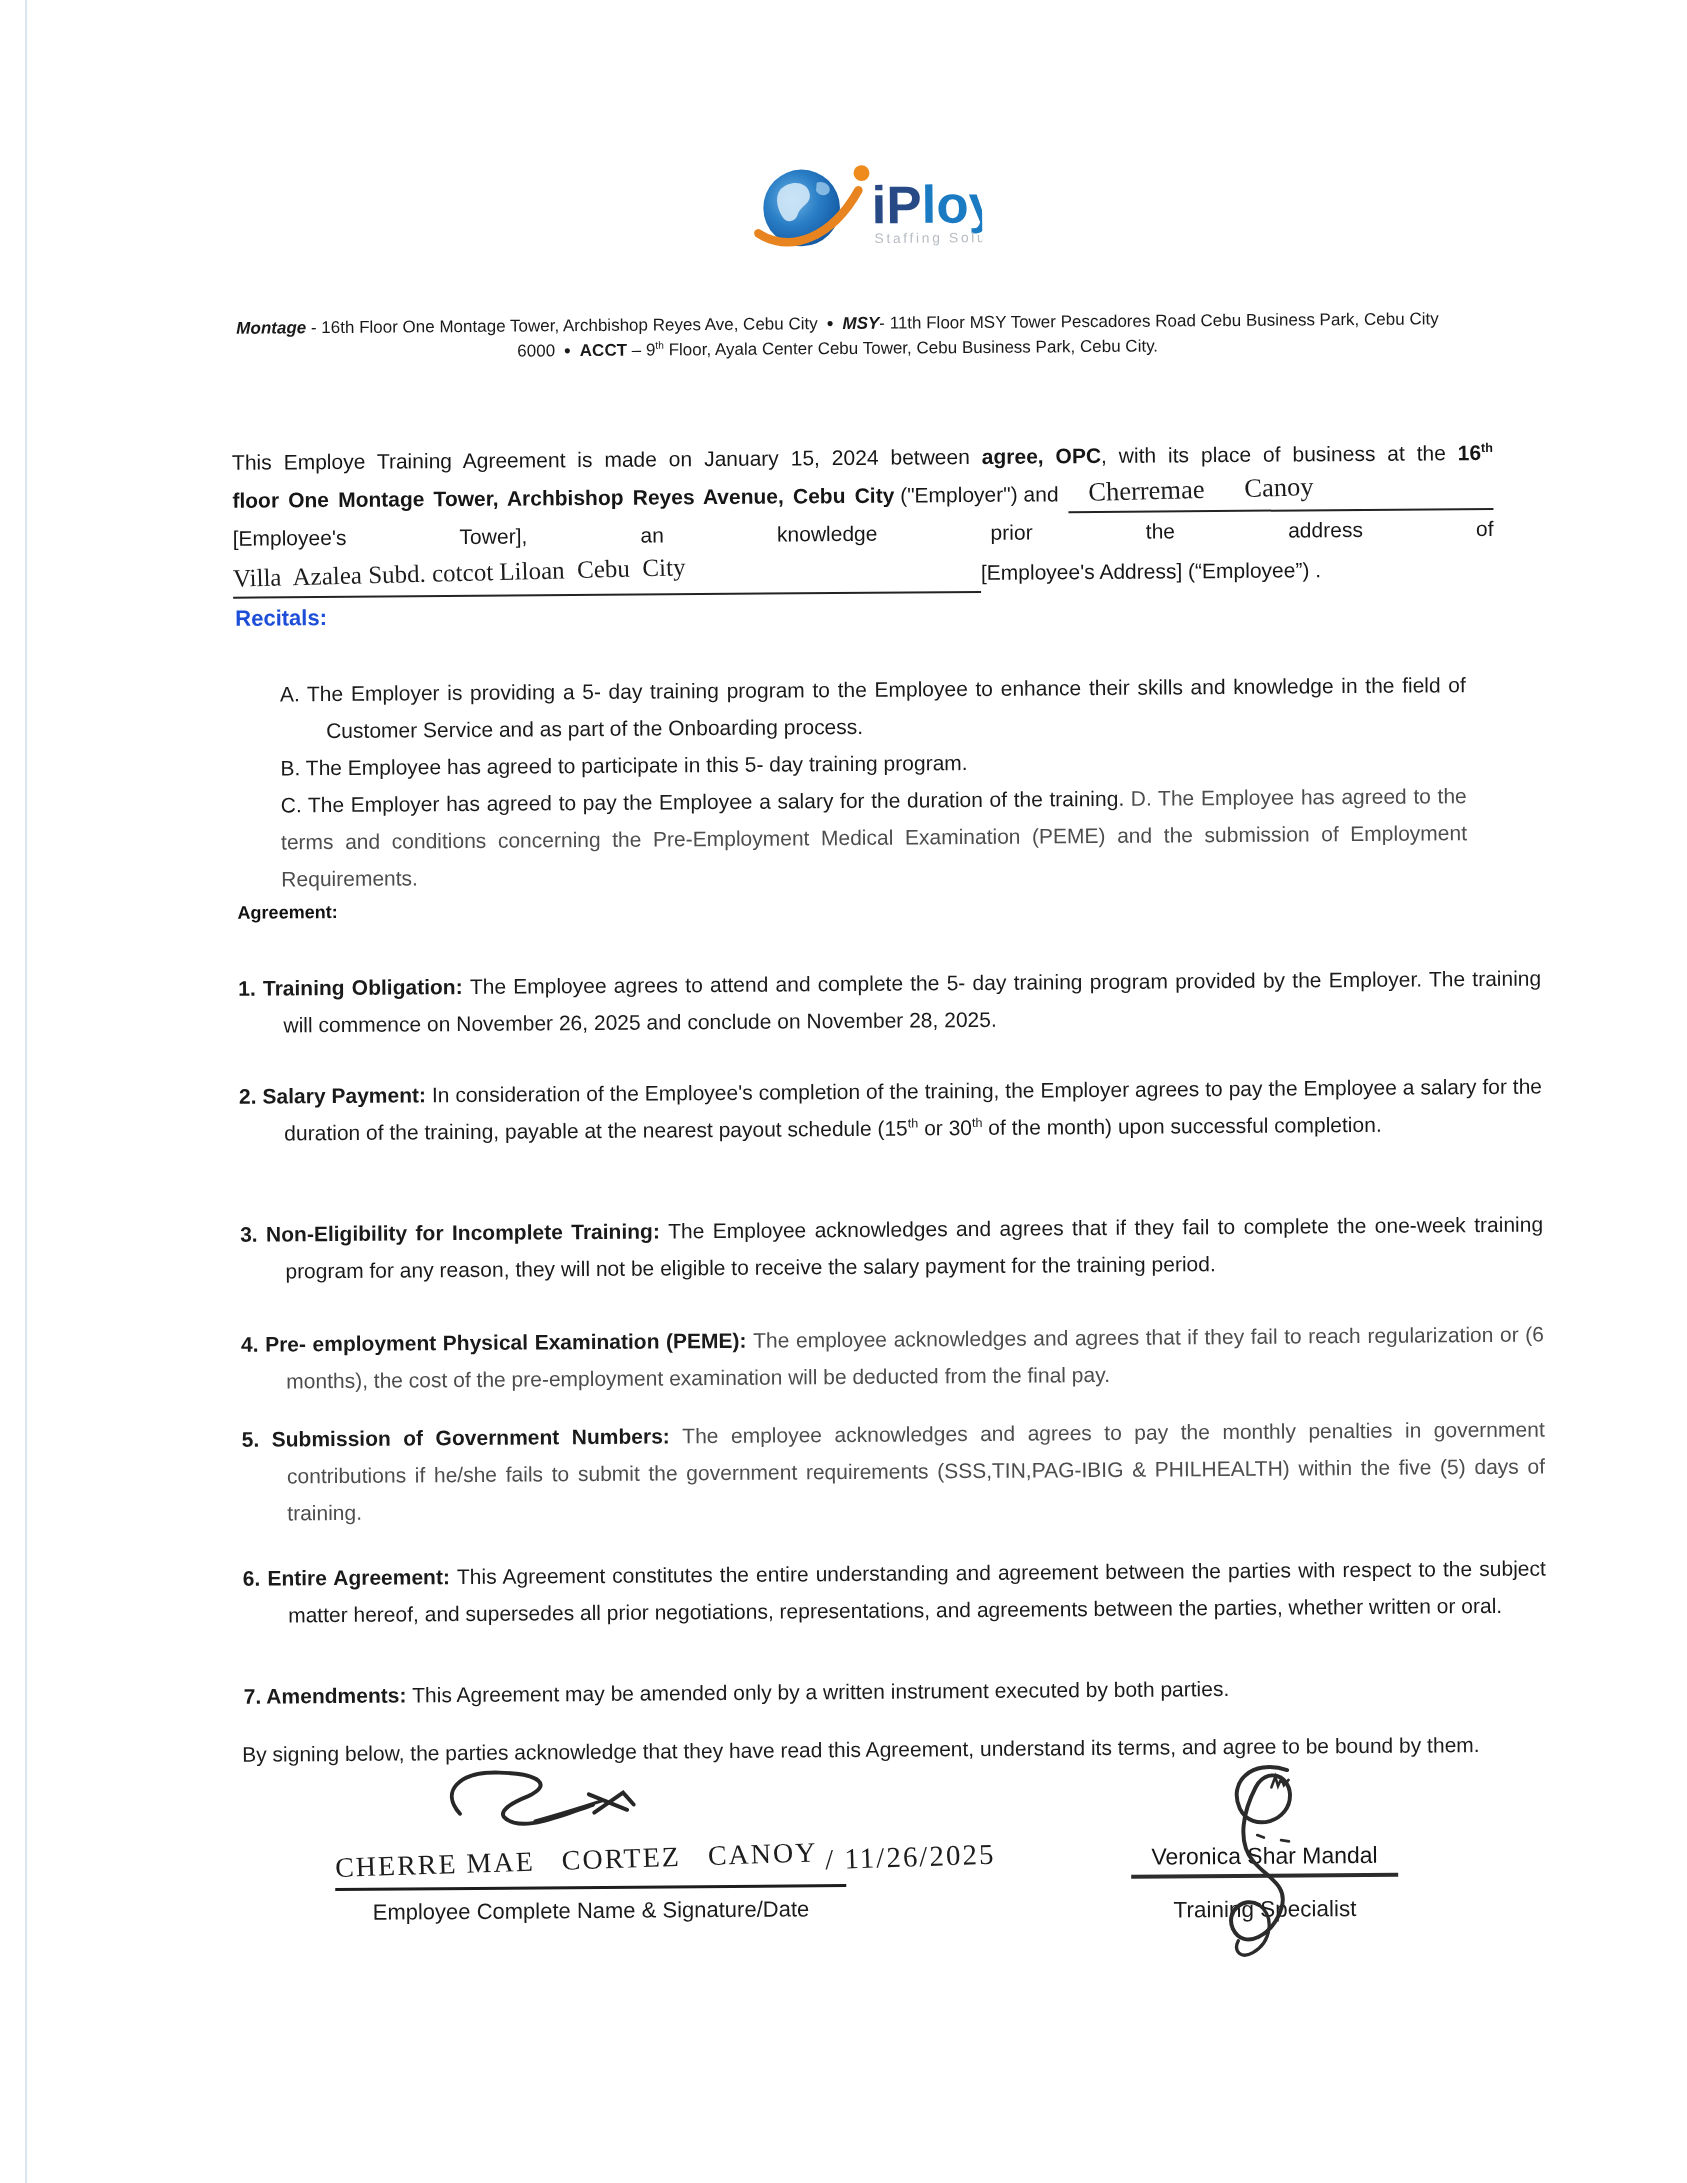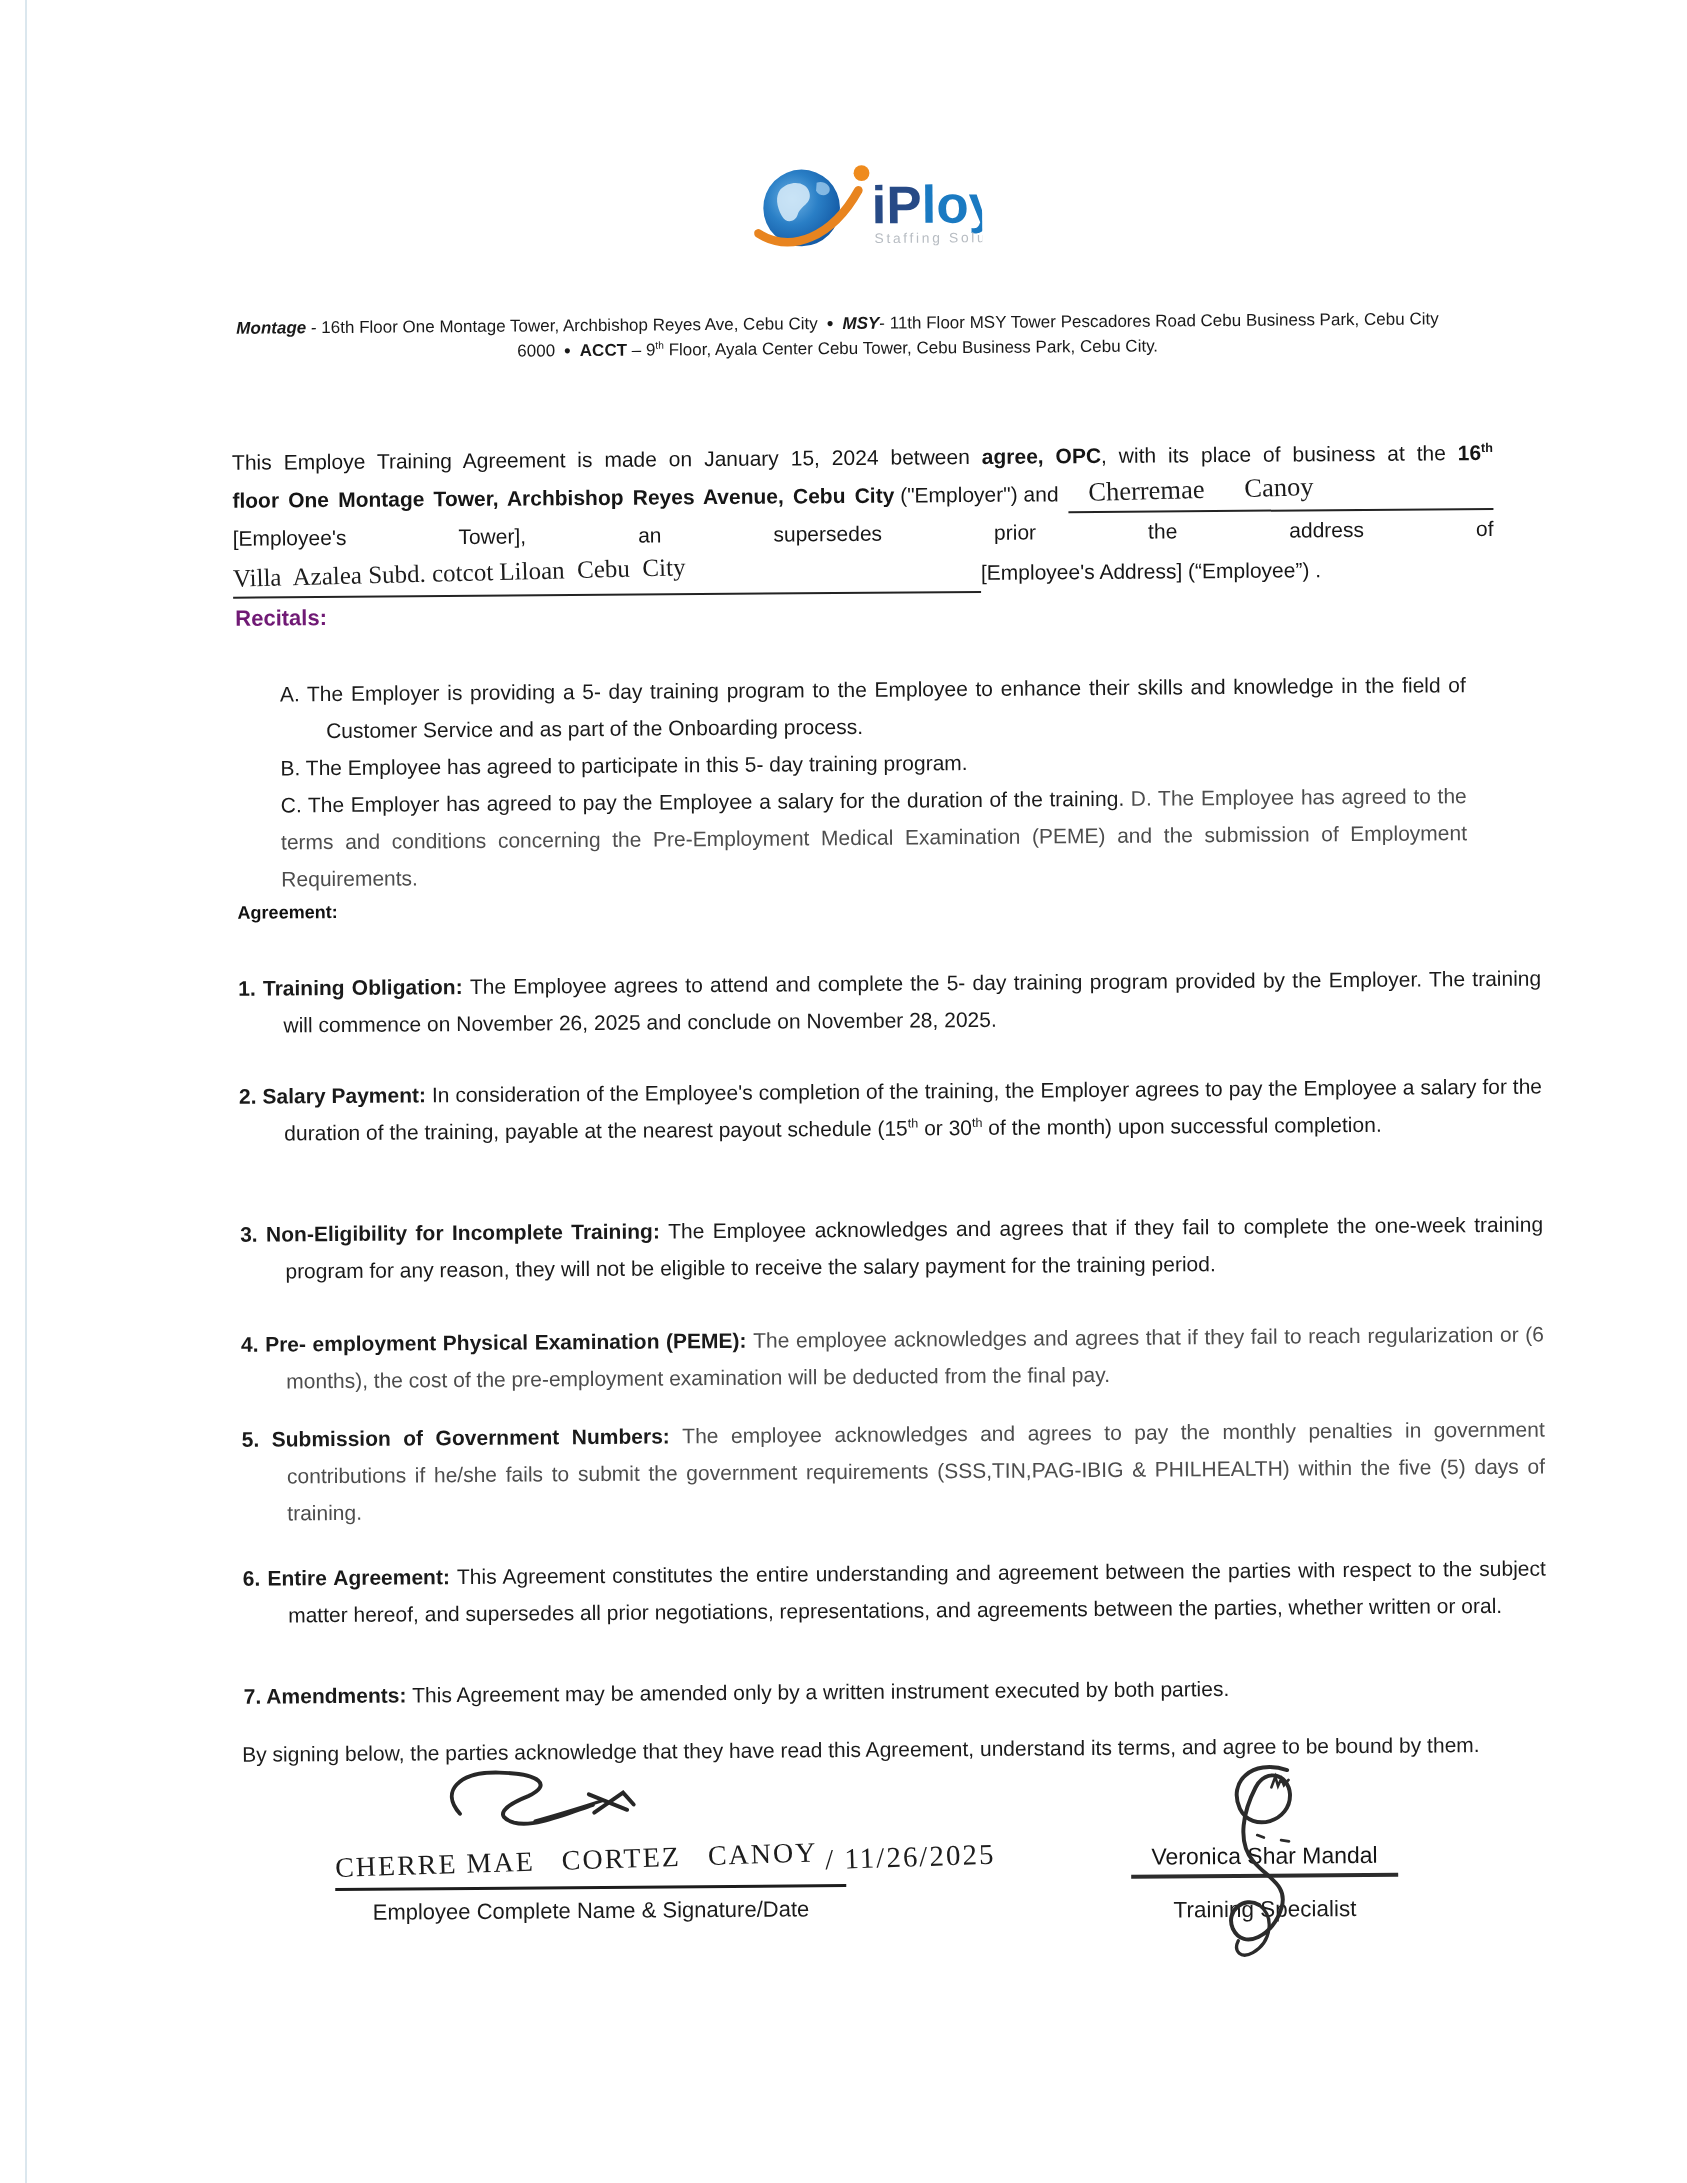--- a/index.html
+++ b/index.html
@@ -21,21 +21,21 @@
   .iline{position:relative;height:38px;line-height:38px;white-space:nowrap;}
   .iline-just{white-space:normal;text-align:justify;text-align-last:justify;}
   .iflex{display:flex;align-items:flex-end;}
   .fill-hand{flex:1;border-bottom:2.6px solid #232323;margin-left:9.3px;height:38px;line-height:34px;}
   .hand{font-family:cursive;color:#1d1d1d;white-space:pre;display:inline-block;transform:rotate(-1deg);}
   .l3{display:flex;justify-content:space-between;height:38px;line-height:38px;}
   .l4{display:flex;align-items:flex-end;height:41px;}
   .l4 .hand-under{width:748px;border-bottom:2.6px solid #232323;height:41px;line-height:37px;}
   .l4 .rest{white-space:nowrap;line-height:41px;}
   
-  .rec-h{top:601px;left:239px;font-size:22px;font-weight:bold;color:#701a75;}
+  .rec-h{top:601px;left:239px;font-size:22px;font-weight:bold;color:#1d4ed8;}
   .rec-list{top:671px;left:283px;width:1186px;font-size:21px;line-height:37px;text-align:justify;color:#1a1a1a;}
   .rec-item{padding-left:46px;text-indent:-46px;}
   .rec-item-flush{padding-left:0;text-indent:0;}
   
   .agr-h{top:898px;left:239px;font-size:18px;font-weight:bold;color:#111;}
   .item{left:239px;width:1258px;font-size:21px;line-height:37px;text-align:justify;
         padding-left:45px;text-indent:-45px;color:#1a1a1a;}
   
   .closing{top:1731px;left:237px;width:1261px;font-size:21px;line-height:38px;color:#1c1c1c;}
   .emp-sig{top:1762px;left:430px;}
@@ -83,21 +83,21 @@
     <div class="abs intro">
       <div class="iline iline-just"><span>This Employe Training Agreement is made on January 15, 2024 between </span><span class="b">agree, OPC</span><span>, with its place of business at the </span><span class="b">16</span><sup class="b">th</sup></div>
       <div class="iline iflex">
         <span style="white-space:nowrap;"><span class="b" style="word-spacing:3.3px;">floor One Montage Tower, Archbishop Reyes Avenue, Cebu City</span><span> ("Employer") and</span></span>
         <span class="fill-hand"><span class="hand" style="font-size:26.5px;padding-left:20px;">Cherremae      Canoy</span></span>
       </div>
       <div class="l3">
         <span>[Employee's</span>
           <span>Tower],</span>
           <span>an</span>
-          <span>supersedes</span>
+          <span>knowledge</span>
           <span>prior</span>
           <span>the</span>
           <span>address</span>
           <span>of</span>
       </div>
       <div class="l4">
         <span class="hand-under"><span class="hand" style="font-size:25px;">Villa  Azalea Subd. cotcot Liloan  Cebu  City</span></span>
         <span class="rest">[Employee's Address] (“Employee”) .</span>
       </div>
     </div>

